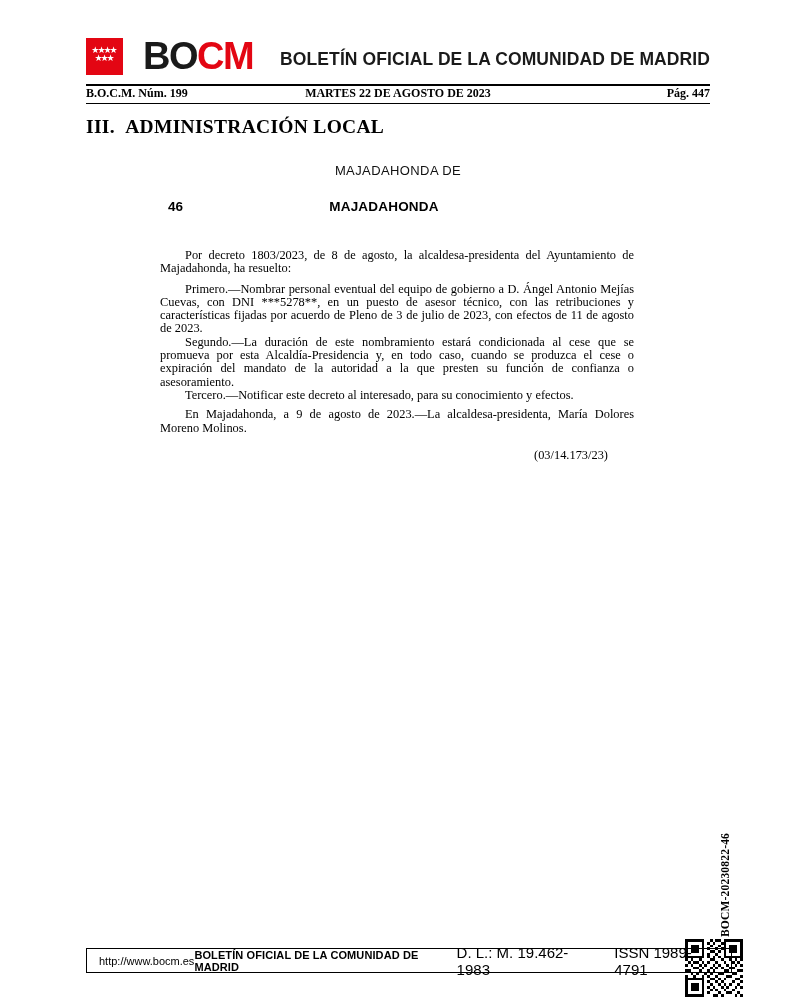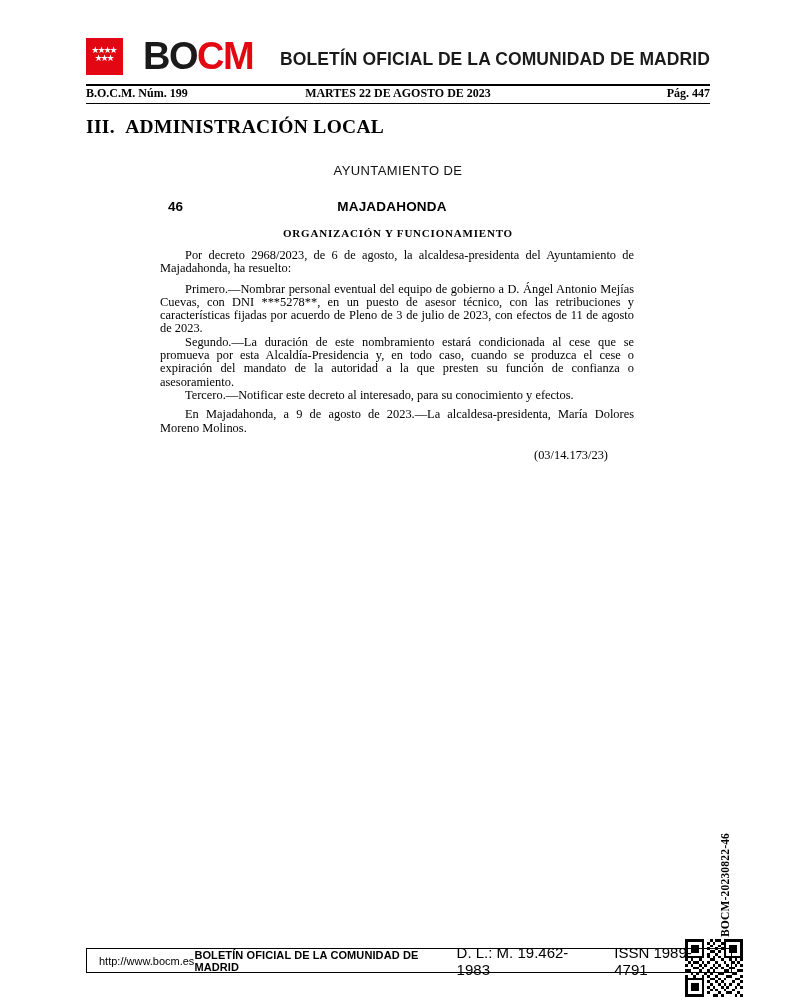--- a/index.html
+++ b/index.html
@@ -42,21 +42,21 @@
   }
   .authority {
     position:absolute; left:86px; top:163px; width:624px; text-align:center;
     font-family:"Liberation Sans", sans-serif; font-size:13px; letter-spacing:0.4px; color:#111;
   }
   .item-number {
     position:absolute; left:160px; top:199px;
     font-family:"Liberation Sans", sans-serif; font-weight:bold; font-size:13.5px;margin-left:8px;
   }
   .municipality {
-    position:absolute; left:80px; top:199px; width:624px; text-align:center;
+    position:absolute; left:72px; top:199px; width:624px; text-align:center;
     font-family:"Liberation Sans", sans-serif; font-weight:bold; font-size:13.5px; letter-spacing:0.2px;
   }
   .subject {
     position:absolute; left:86px; top:227px; width:624px; text-align:center;
     font-family:"Liberation Serif", serif; font-weight:bold; font-size:11px; letter-spacing:0.8px;
   }
   
   .body-text {
     position:absolute; left:160px; top:249px; width:474px;
     font-family:"Liberation Serif", serif; font-size:12.4px; line-height:13.3px;
@@ -100,27 +100,26 @@
 
   <div class="rule-thick"></div>
   <div class="subheader">
     <span class="issue">B.O.C.M. Núm. 199</span>
     <span class="date">MARTES 22 DE AGOSTO DE 2023</span>
     <span class="page-num">Pág. 447</span>
   </div>
   <div class="rule-thin"></div>
 
   <div class="section-title">III.&nbsp;&nbsp;ADMINISTRACIÓN LOCAL</div>
-  <div class="authority">AYUNTAMIENTO DE</div>
+  <div class="authority">MAJADAHONDA DE</div>
   <div class="item-number">46</div>
   <div class="municipality">MAJADAHONDA</div>
-  <div class="subject">ORGANIZACIÓN Y FUNCIONAMIENTO</div>
 
   <div class="body-text">
-    <p>Por decreto 2968/2023, de 6 de agosto, la alcaldesa-presidenta del Ayuntamiento de Majadahonda, ha resuelto:</p>
+    <p>Por decreto 1803/2023, de 8 de agosto, la alcaldesa-presidenta del Ayuntamiento de Majadahonda, ha resuelto:</p>
     <p class="mt7">Primero.—Nombrar personal eventual del equipo de gobierno a D. Ángel Antonio Mejías Cuevas, con DNI ***5278**, en un puesto de asesor técnico, con las retribuciones y características fijadas por acuerdo de Pleno de 3 de julio de 2023, con efectos de 11 de agosto de 2023.</p>
     <p>Segundo.—La duración de este nombramiento estará condicionada al cese que se promueva por esta Alcaldía-Presidencia y, en todo caso, cuando se produzca el cese o expiración del mandato de la autoridad a la que presten su función de confianza o asesoramiento.</p>
     <p>Tercero.—Notificar este decreto al interesado, para su conocimiento y efectos.</p>
     <p class="mt6">En Majadahonda, a 9 de agosto de 2023.—La alcaldesa-presidenta, María Dolores Moreno Molinos.</p>
     <div class="reference">(03/14.173/23)</div>
   </div>
 
   <div class="doc-id-vertical">BOCM-20230822-46</div>
 
   <div class="footer-box">

